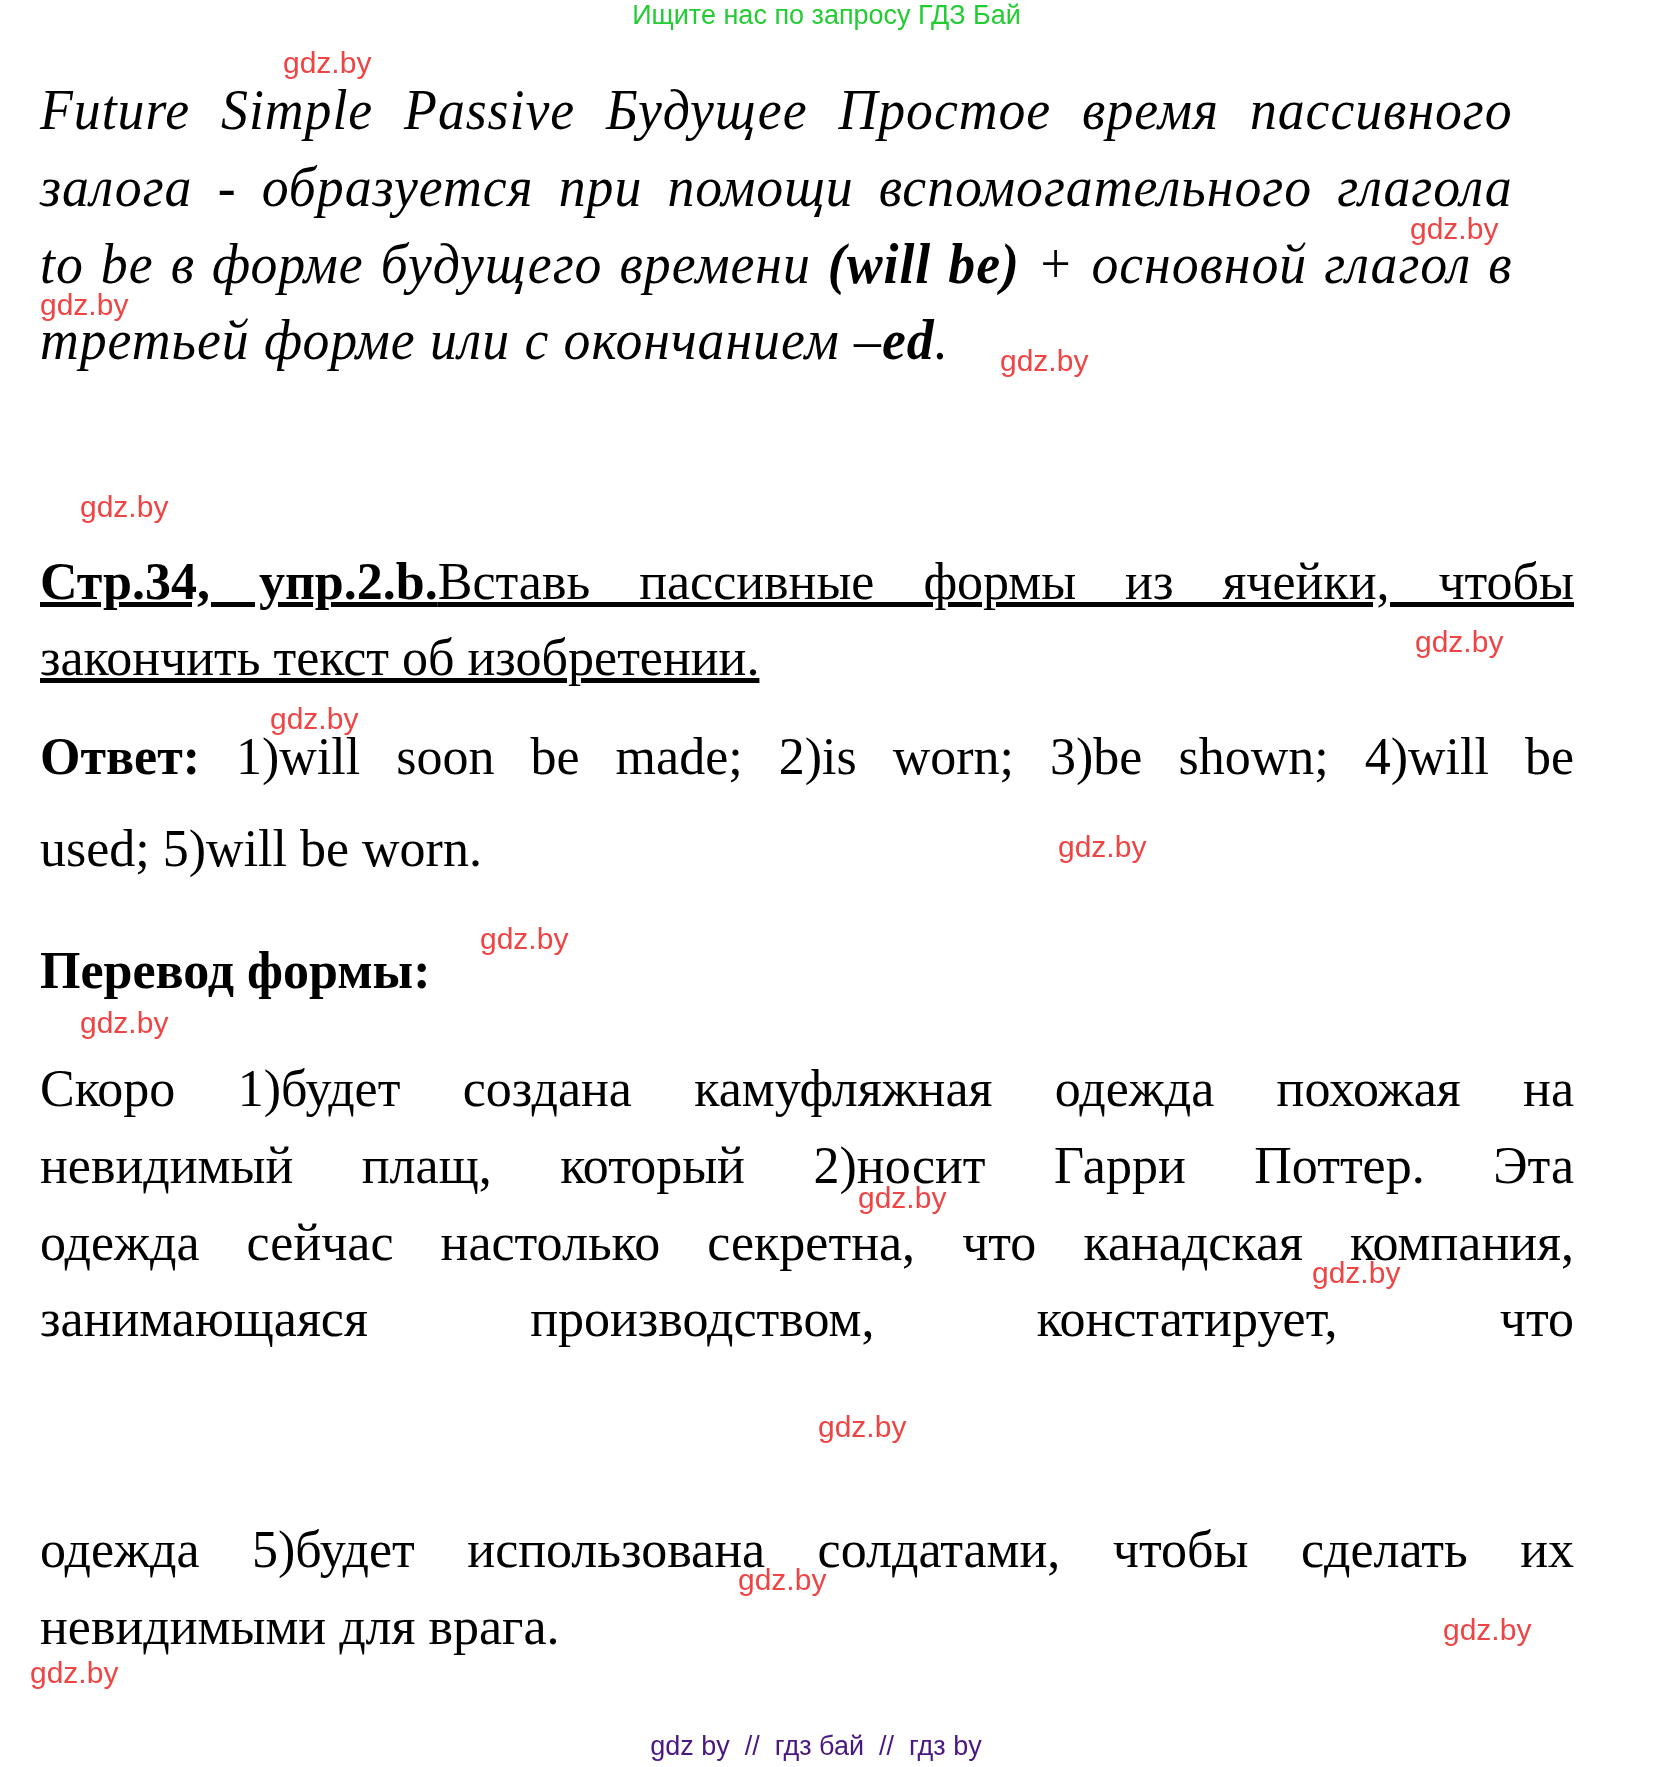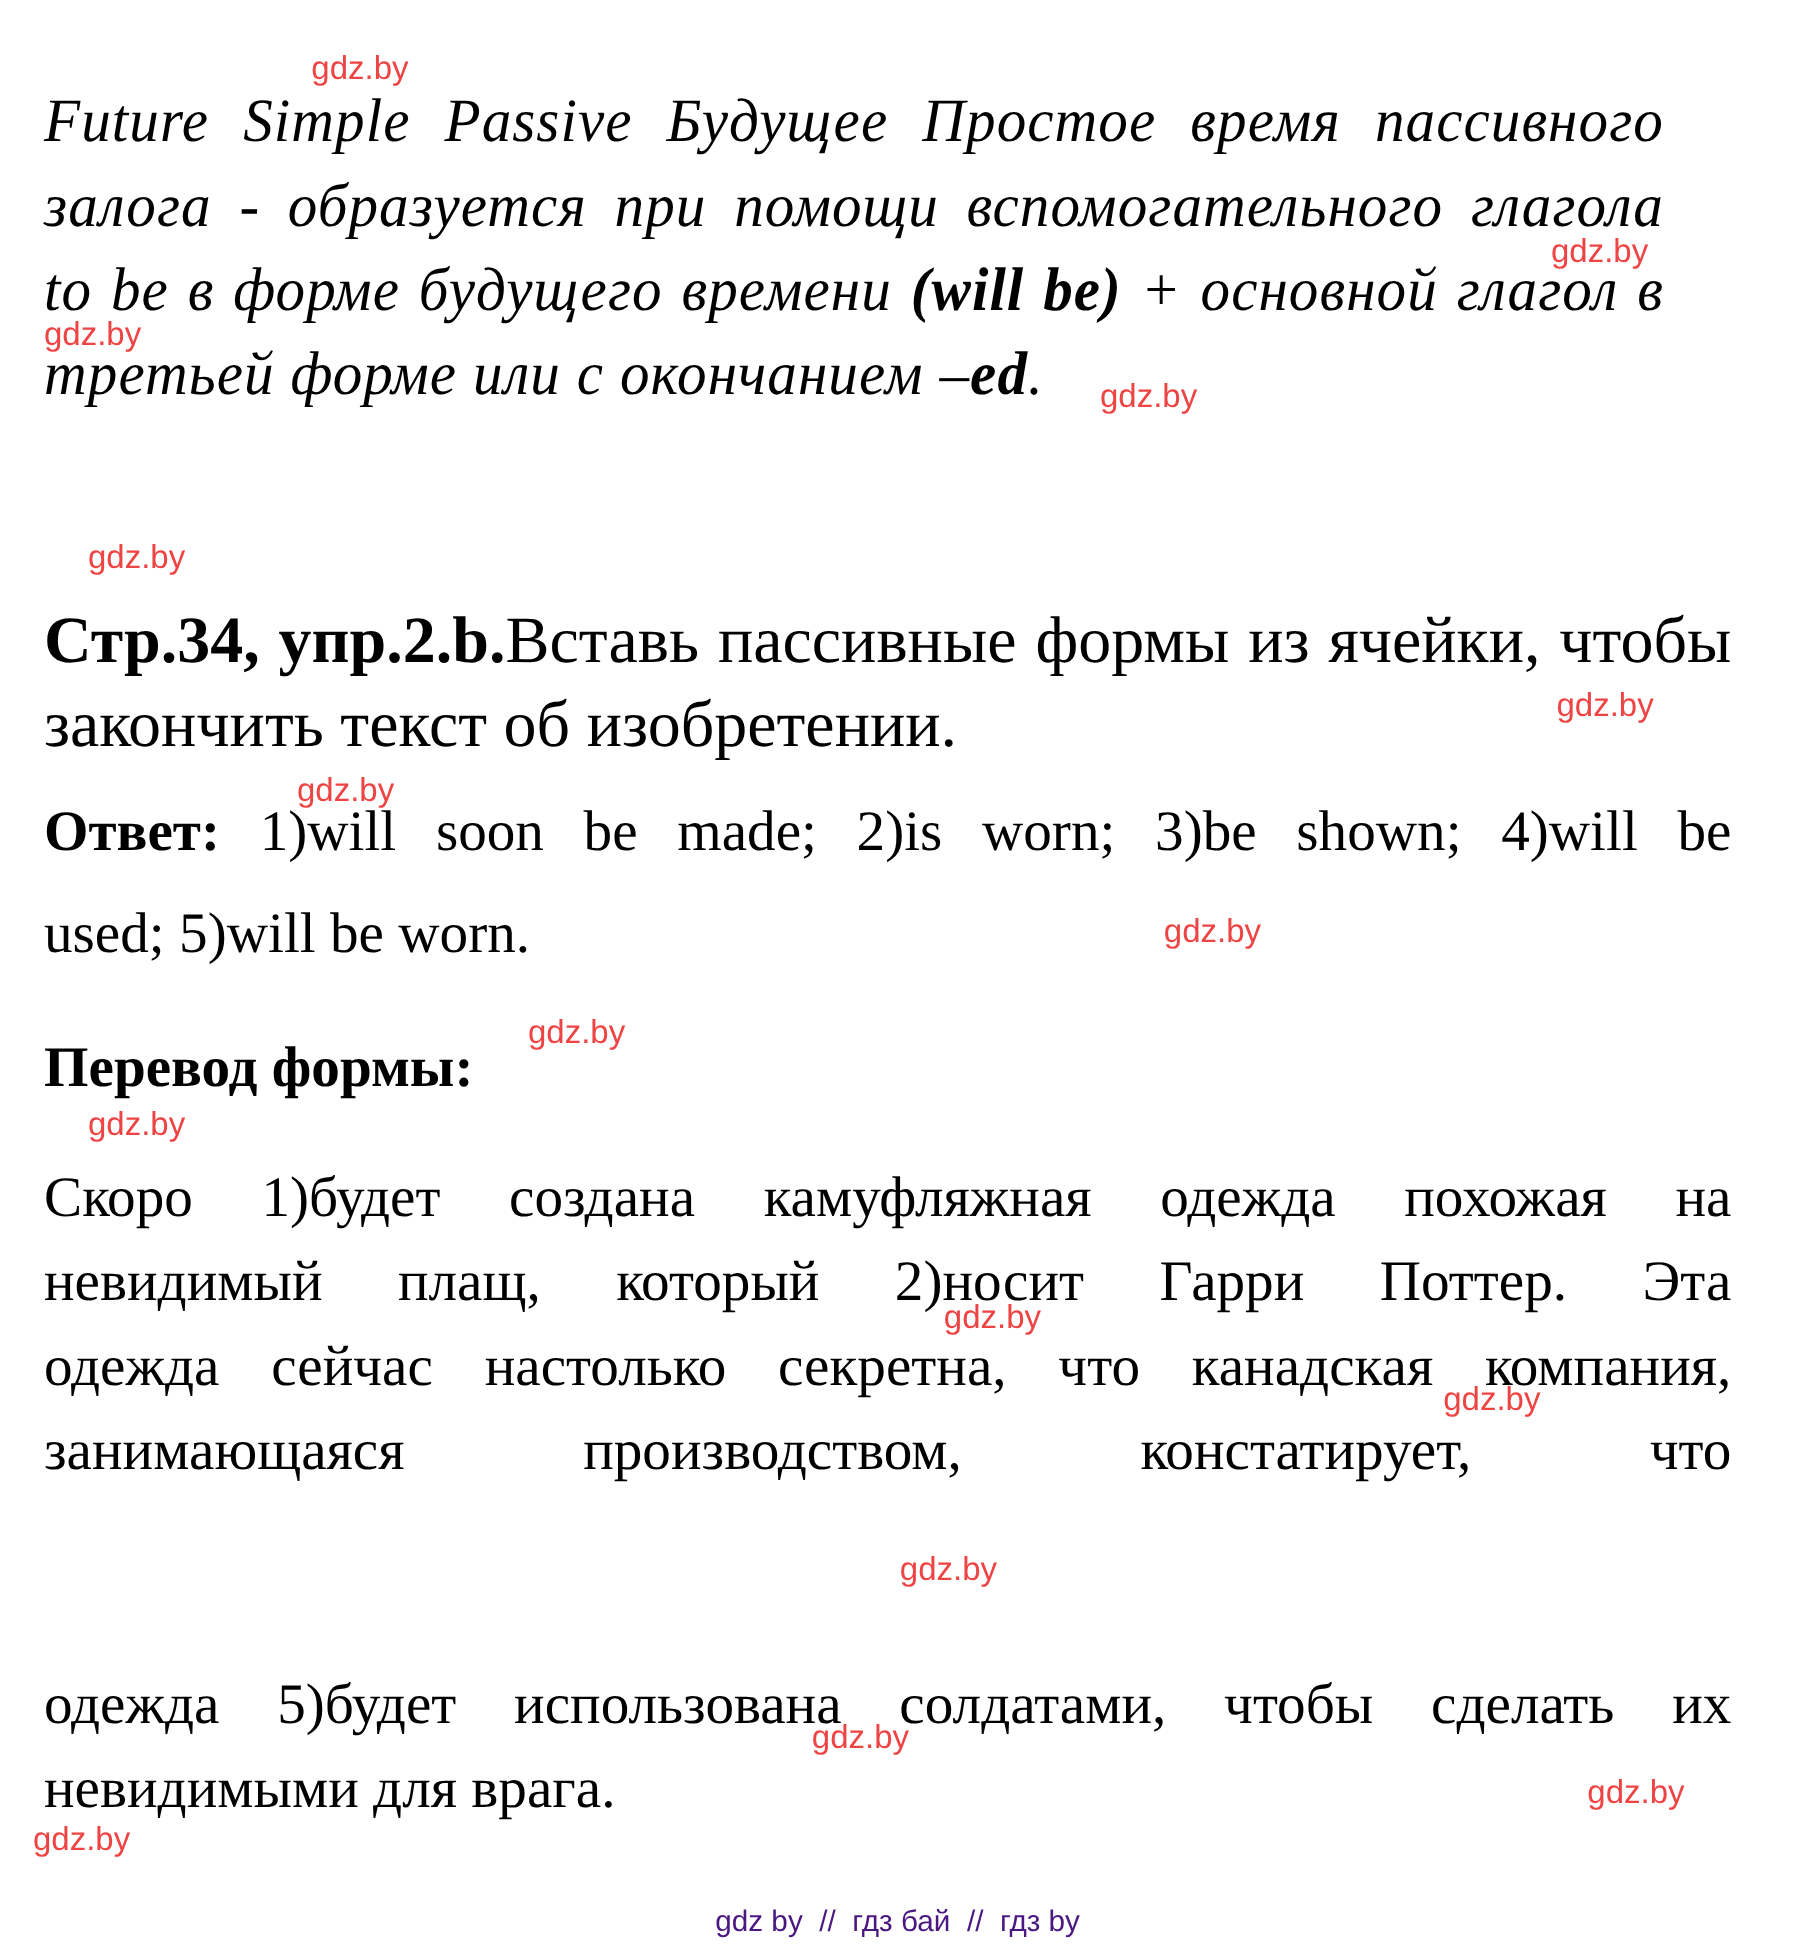--- a/index.html
+++ b/index.html
@@ -18,37 +18,38 @@
     }
 
     .line {
       position: absolute; left: 40px; width: 1534px;
       font-family: "Liberation Serif", serif; color: #000;
       white-space: nowrap; text-align: justify; text-align-last: justify;
     }
     .line.last { text-align-last: left; }
 
     .rule-line { font-size: 56px; font-style: italic; line-height: 64px; letter-spacing: 1px; transform: scaleX(0.96); transform-origin: left center; }
-    .task-line { font-size: 60px; line-height: 60px; }
+    .task-line { font-size: 52px; line-height: 60px; text-decoration: underline; }
     .answer-line { font-size: 52px; line-height: 60px; }
     .heading-line { font-size: 52px; line-height: 60px; font-weight: bold; }
     .text-line { font-size: 52px; line-height: 60px; }
 
     b, .bold { font-weight: bold; }
 
     .wm {
       position: absolute; font-family: "Liberation Sans", sans-serif;
       font-size: 30px; line-height: 30px; color: #ef4444; white-space: nowrap;
     }
   </style>
 </head>
 <body>
 
 <div class="page">
 
+  <div class="top-banner" style="color: rgb(34, 204, 51);">Ищите нас по запросу ГДЗ Бай</div>
 
   <div class="line rule-line" style="top:78px;">Future Simple Passive Будущее Простое время пассивного</div>
   <div class="line rule-line" style="top:155px;">залога - образуется при помощи вспомогательного глагола</div>
   <div class="line rule-line" style="top:232px;"><span>to be в форме будущего времени </span><b>(will be)</b><span> + основной глагол в</span></div>
   <div class="line rule-line last" style="top:308px;"><span>третьей форме или с окончанием –</span><b>ed</b><span>.</span></div>
 
   <div class="line task-line" style="top:552px;"><b>Стр.34, упр.2.b.</b><span>Вставь пассивные формы из ячейки, чтобы</span></div>
   <div class="line task-line last" style="top:628px;">закончить текст об изобретении.</div>
 
   <div class="line answer-line" style="top:727px;"><b>Ответ:</b><span> 1)will soon be made; 2)is worn; 3)be shown; 4)will be</span></div>

